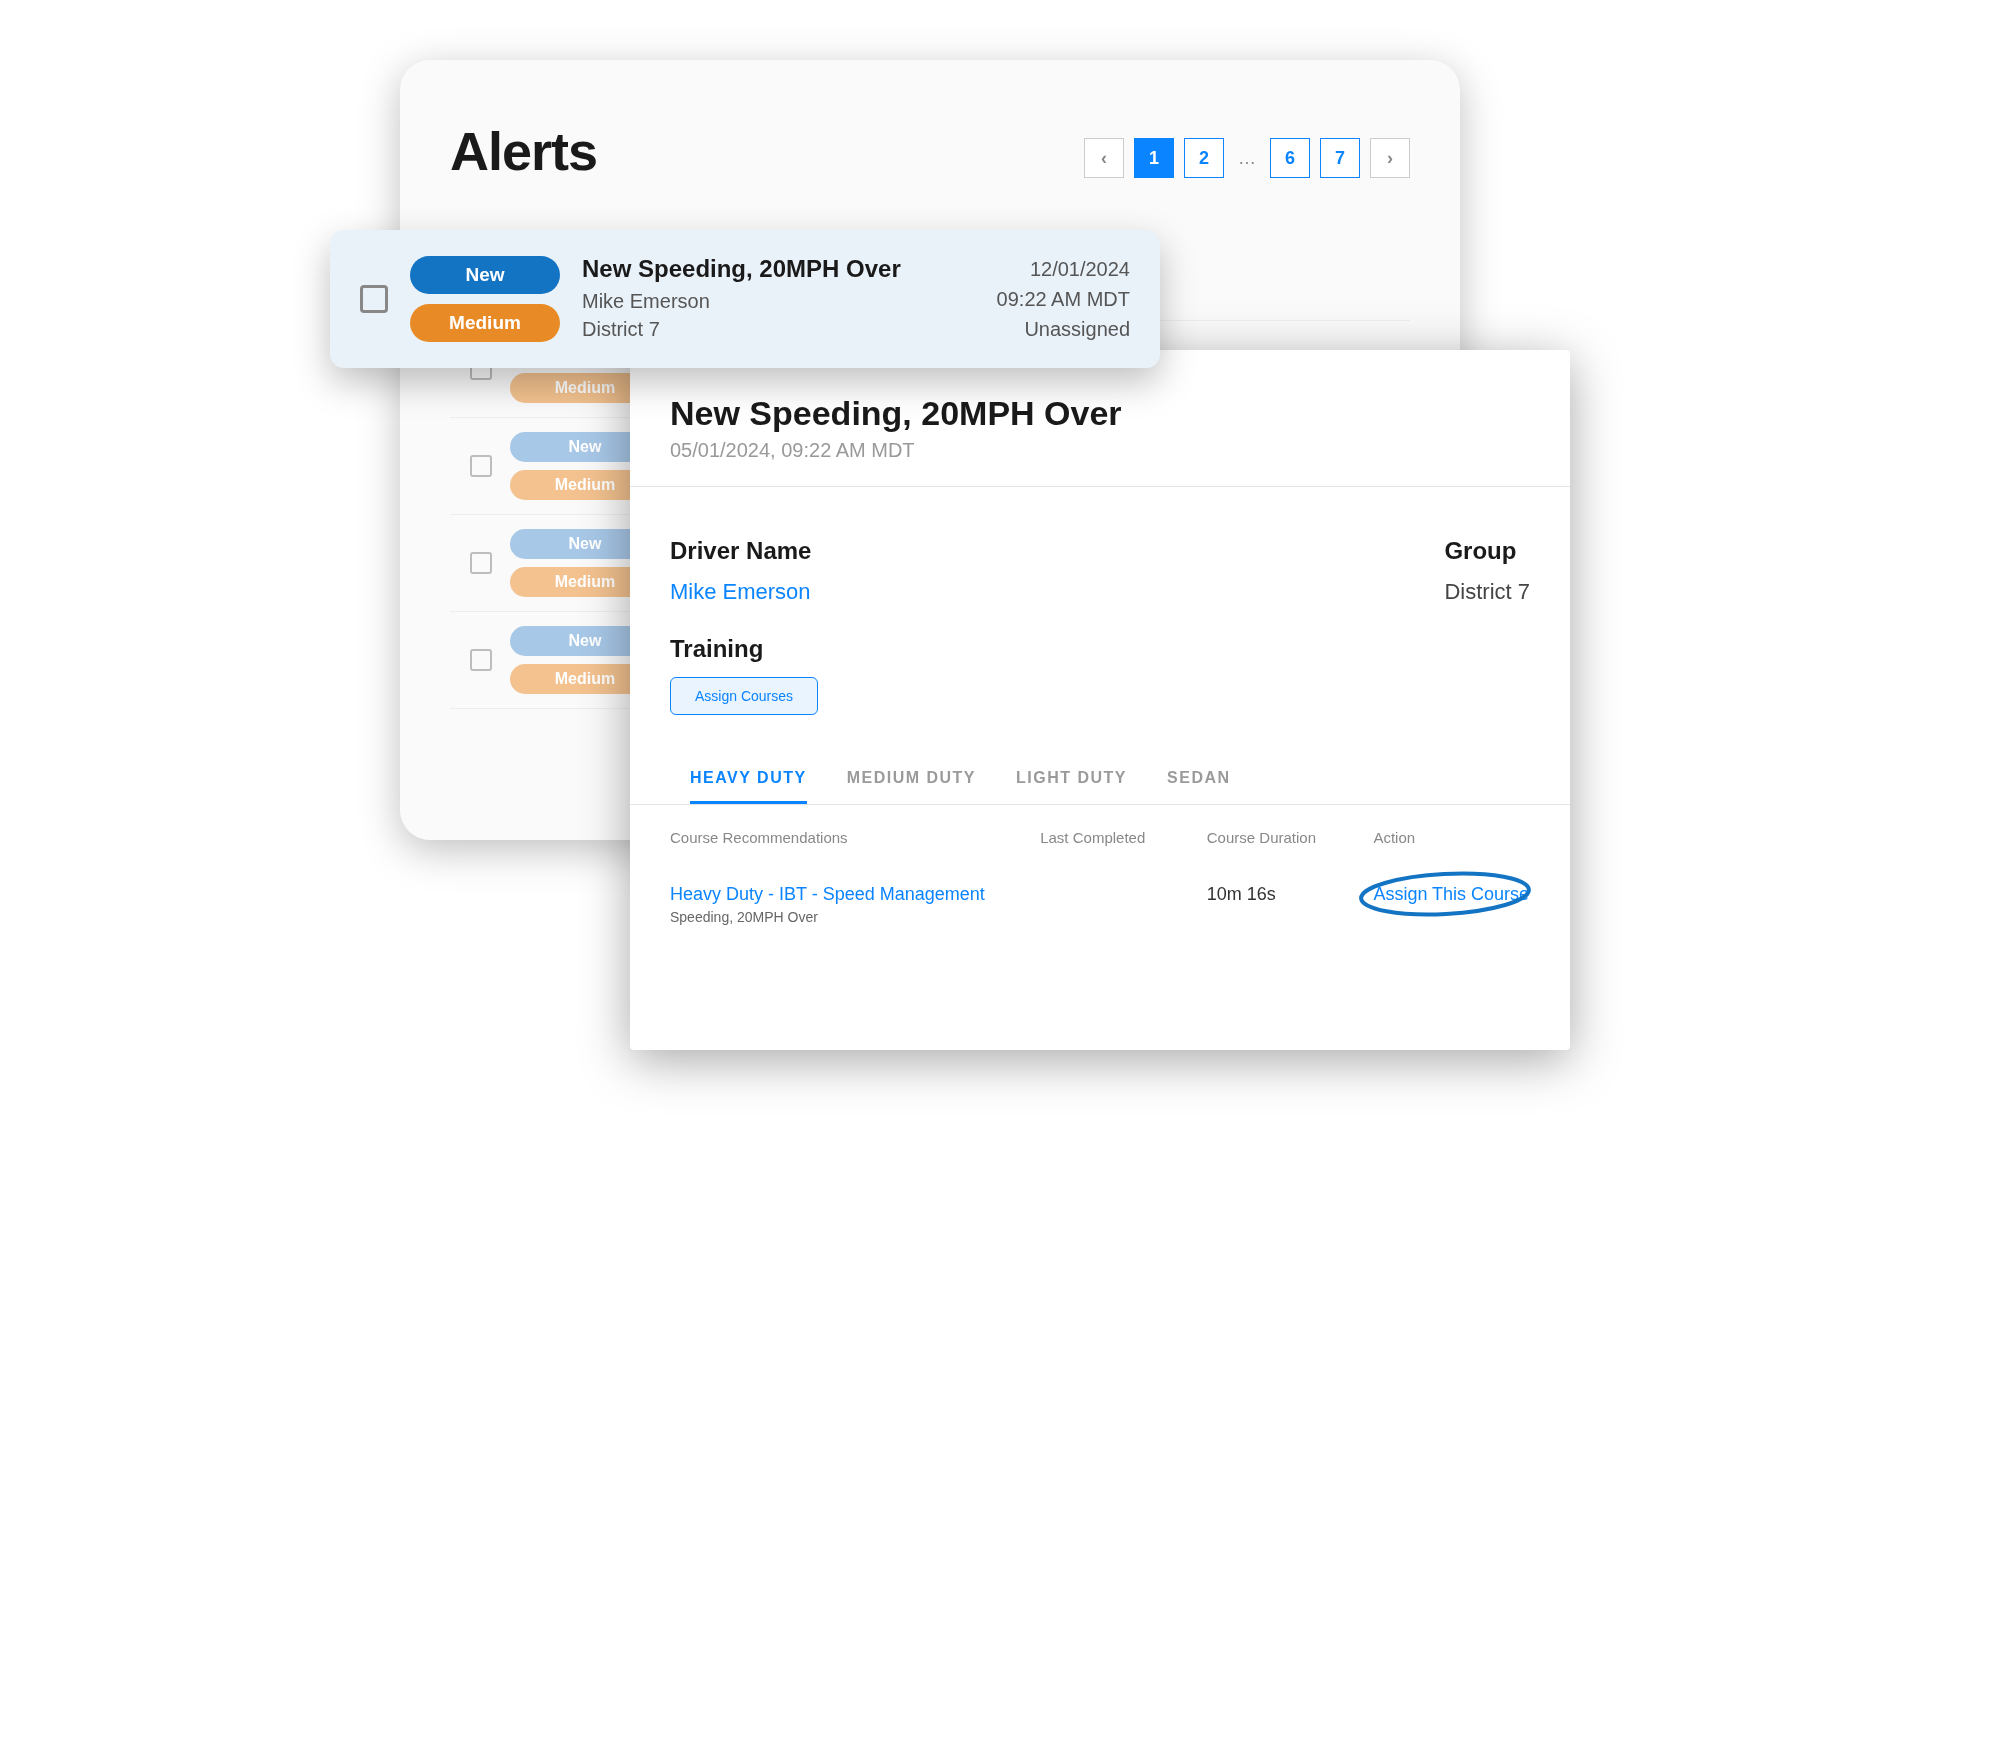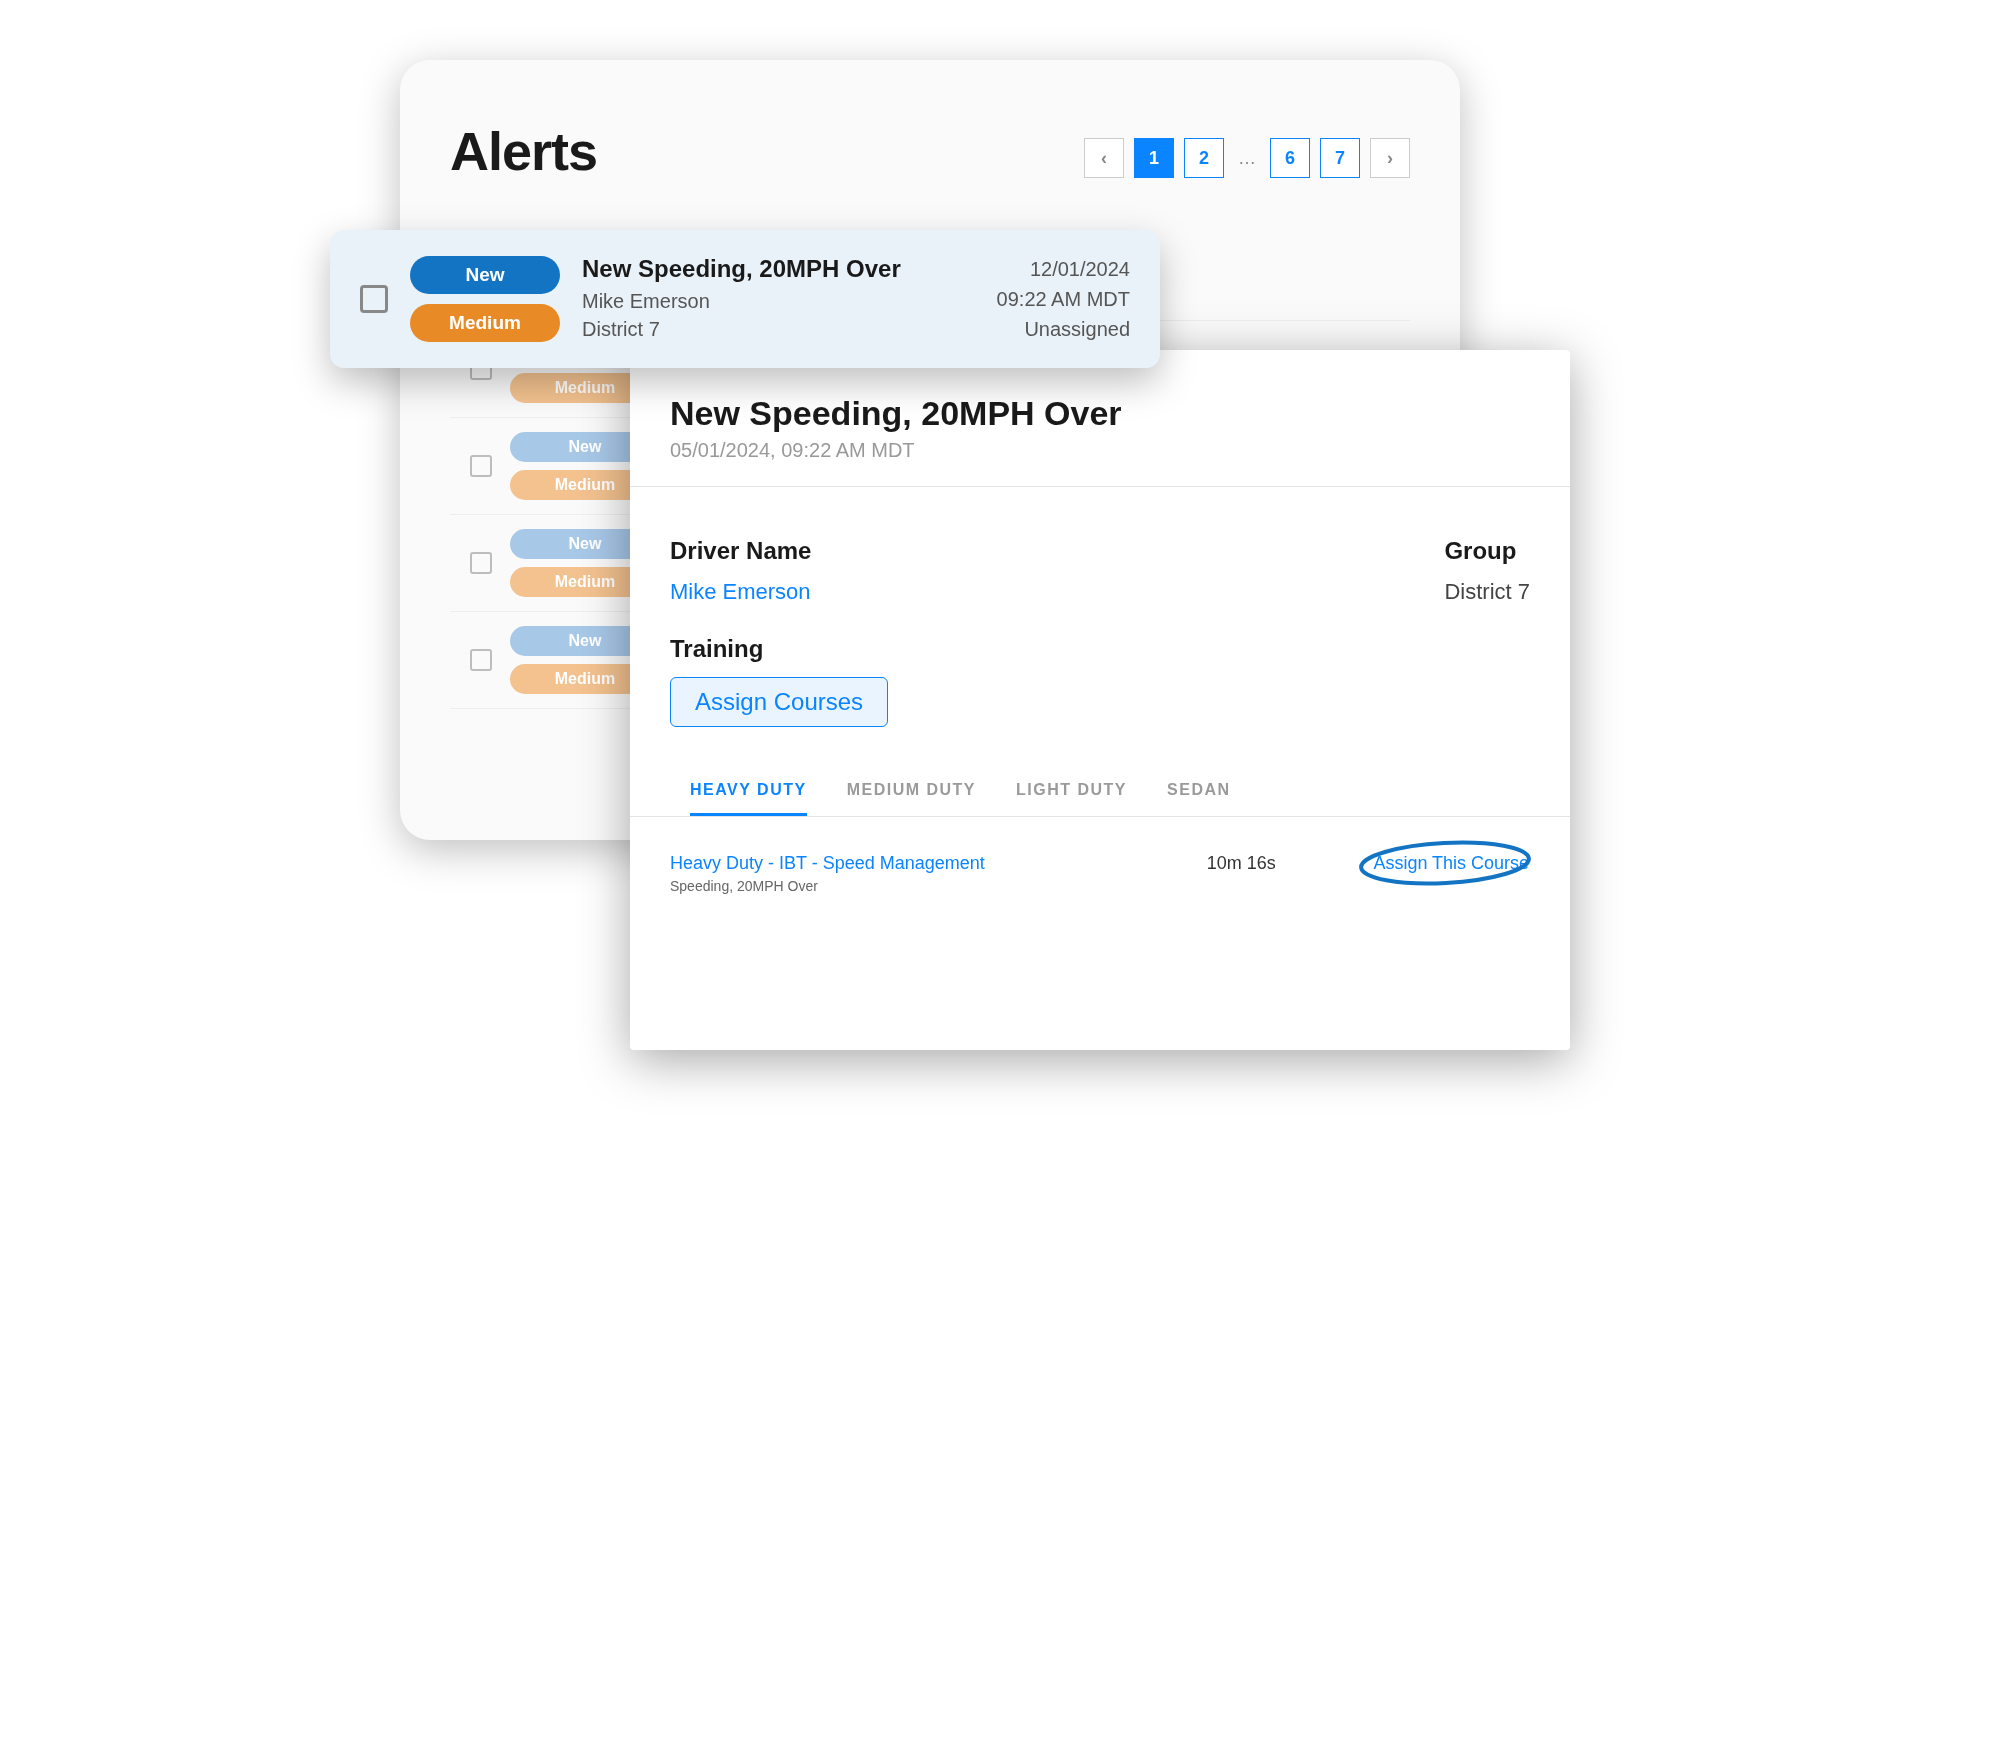--- a/index.html
+++ b/index.html
@@ -175,21 +175,21 @@
     margin-top: 30px;
     margin-bottom: 14px;
   }
   .assign-btn {
     display: inline-block;
     border: 1px solid #0a84ff;
     color: #0a84ff;
     background: #eaf4ff;
     border-radius: 6px;
     padding: 10px 24px;
-    font-size: 24px;
+    font-size: 14px;
     cursor: pointer;
   }
 
   .tabs {
     display: flex;
     gap: 40px;
     margin-top: 40px;
     border-bottom: 1px solid #e4e4e4;
     padding: 0 60px;
   }
@@ -341,20 +341,26 @@
     </div>
 
     <div class="tabs">
       <div class="tab active">HEAVY DUTY</div>
       <div class="tab">MEDIUM DUTY</div>
       <div class="tab">LIGHT DUTY</div>
       <div class="tab">SEDAN</div>
     </div>
 
     <div class="course-table">
+      <div class="ct-head">
+        <div>Course Recommendations</div>
+        <div>Last Completed</div>
+        <div>Course Duration</div>
+        <div>Action</div>
+      </div>
       <div class="ct-row">
         <div>
           <div class="course-name">Heavy Duty - IBT - Speed Management</div>
           <div class="course-sub">Speeding, 20MPH Over</div>
         </div>
         <div></div>
         <div class="course-dur">10m 16s</div>
         <div>
           <span class="assign-link">
             <span>Assign This Course</span>

